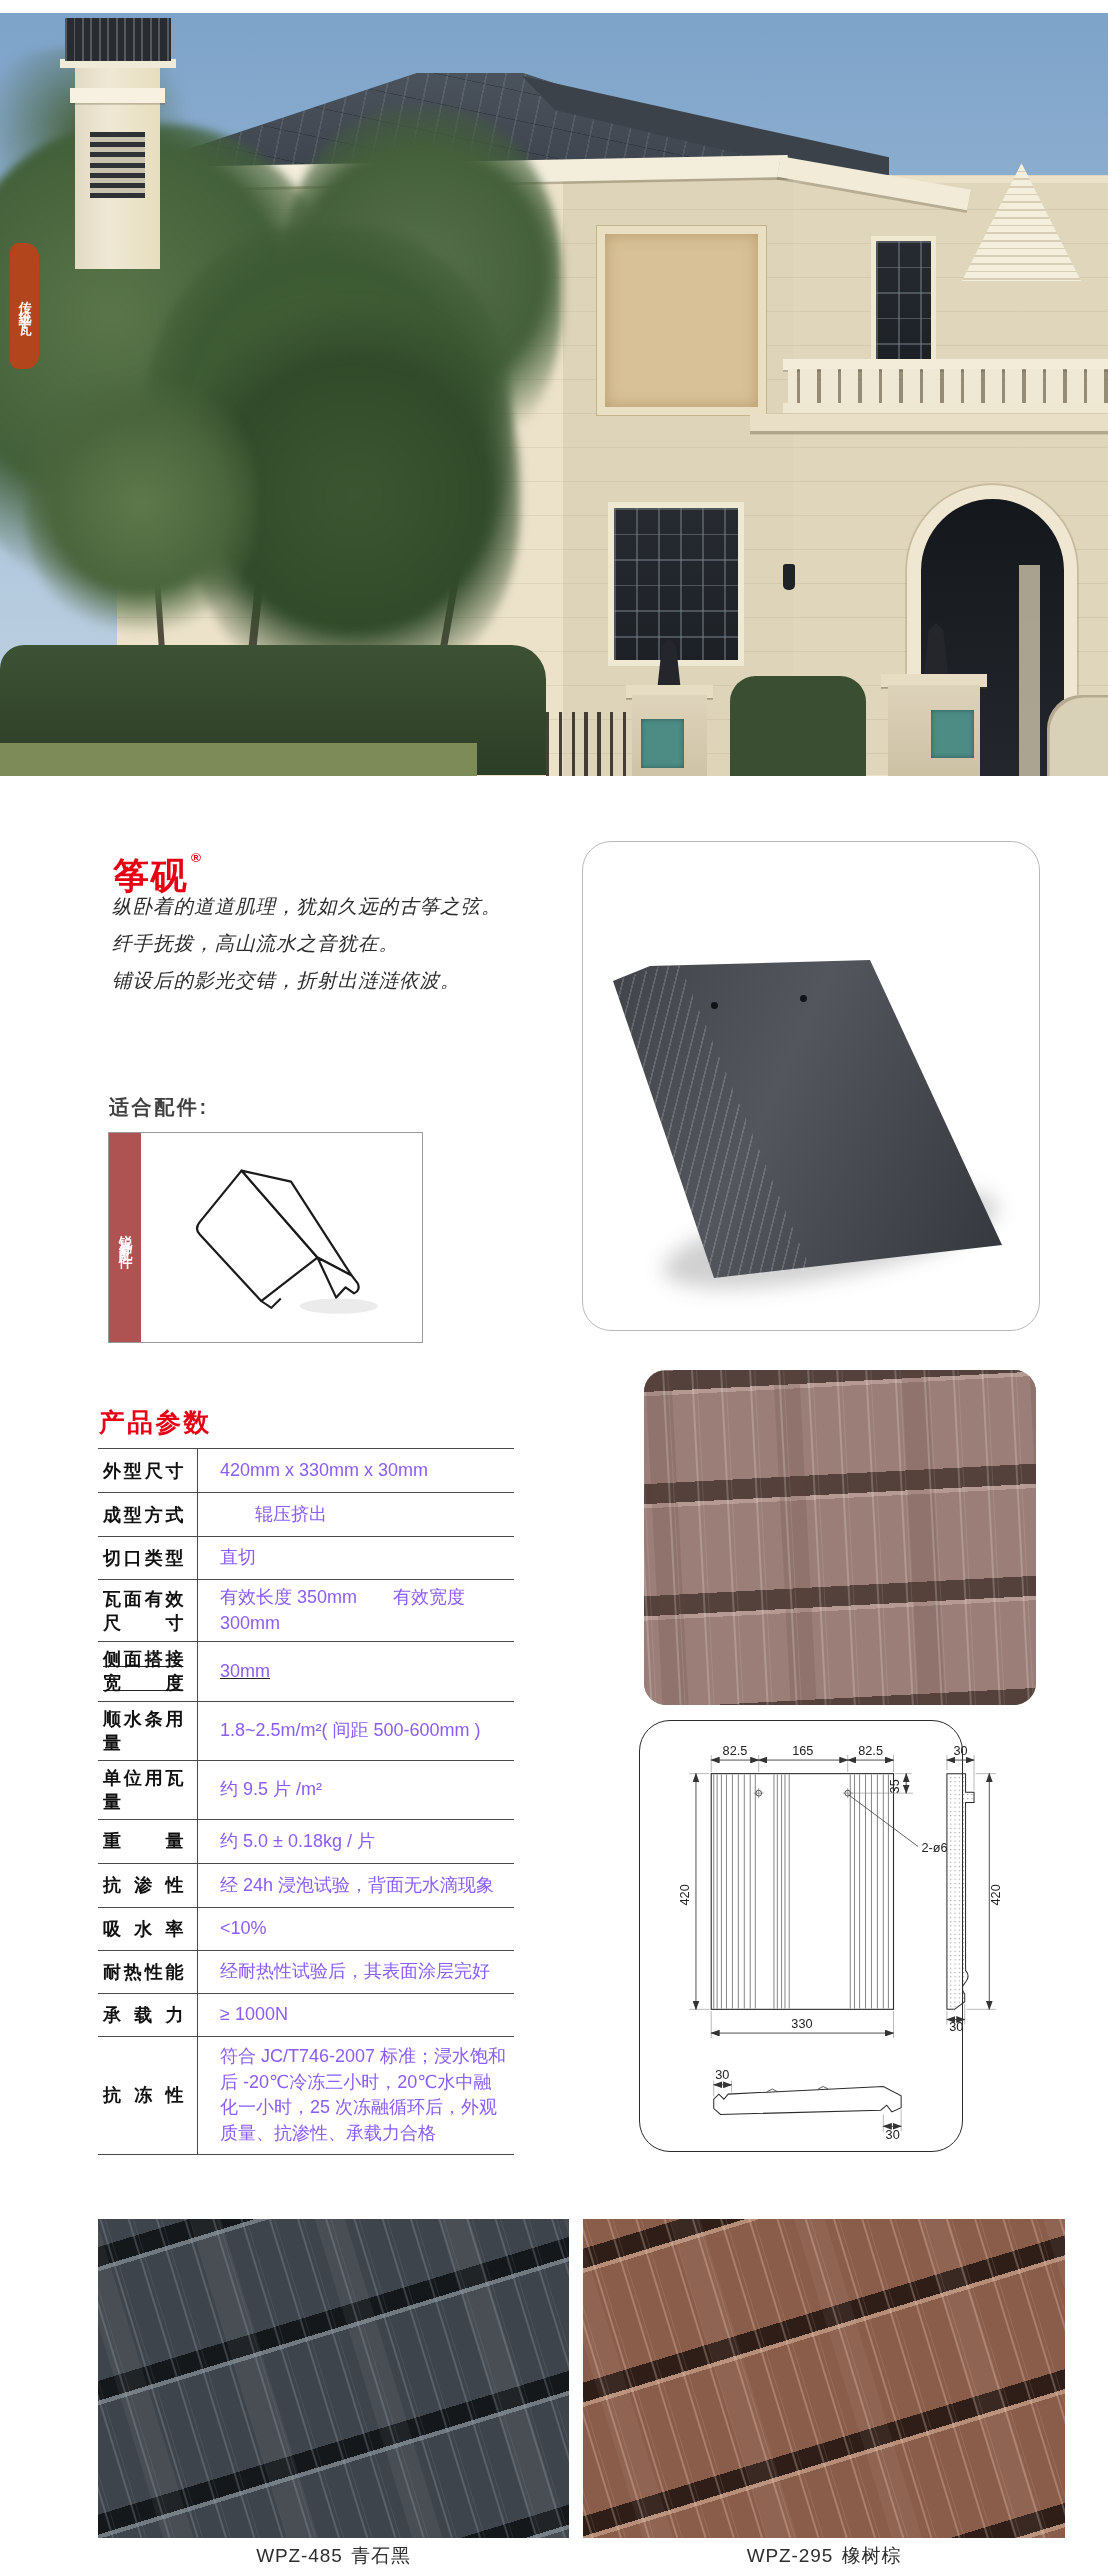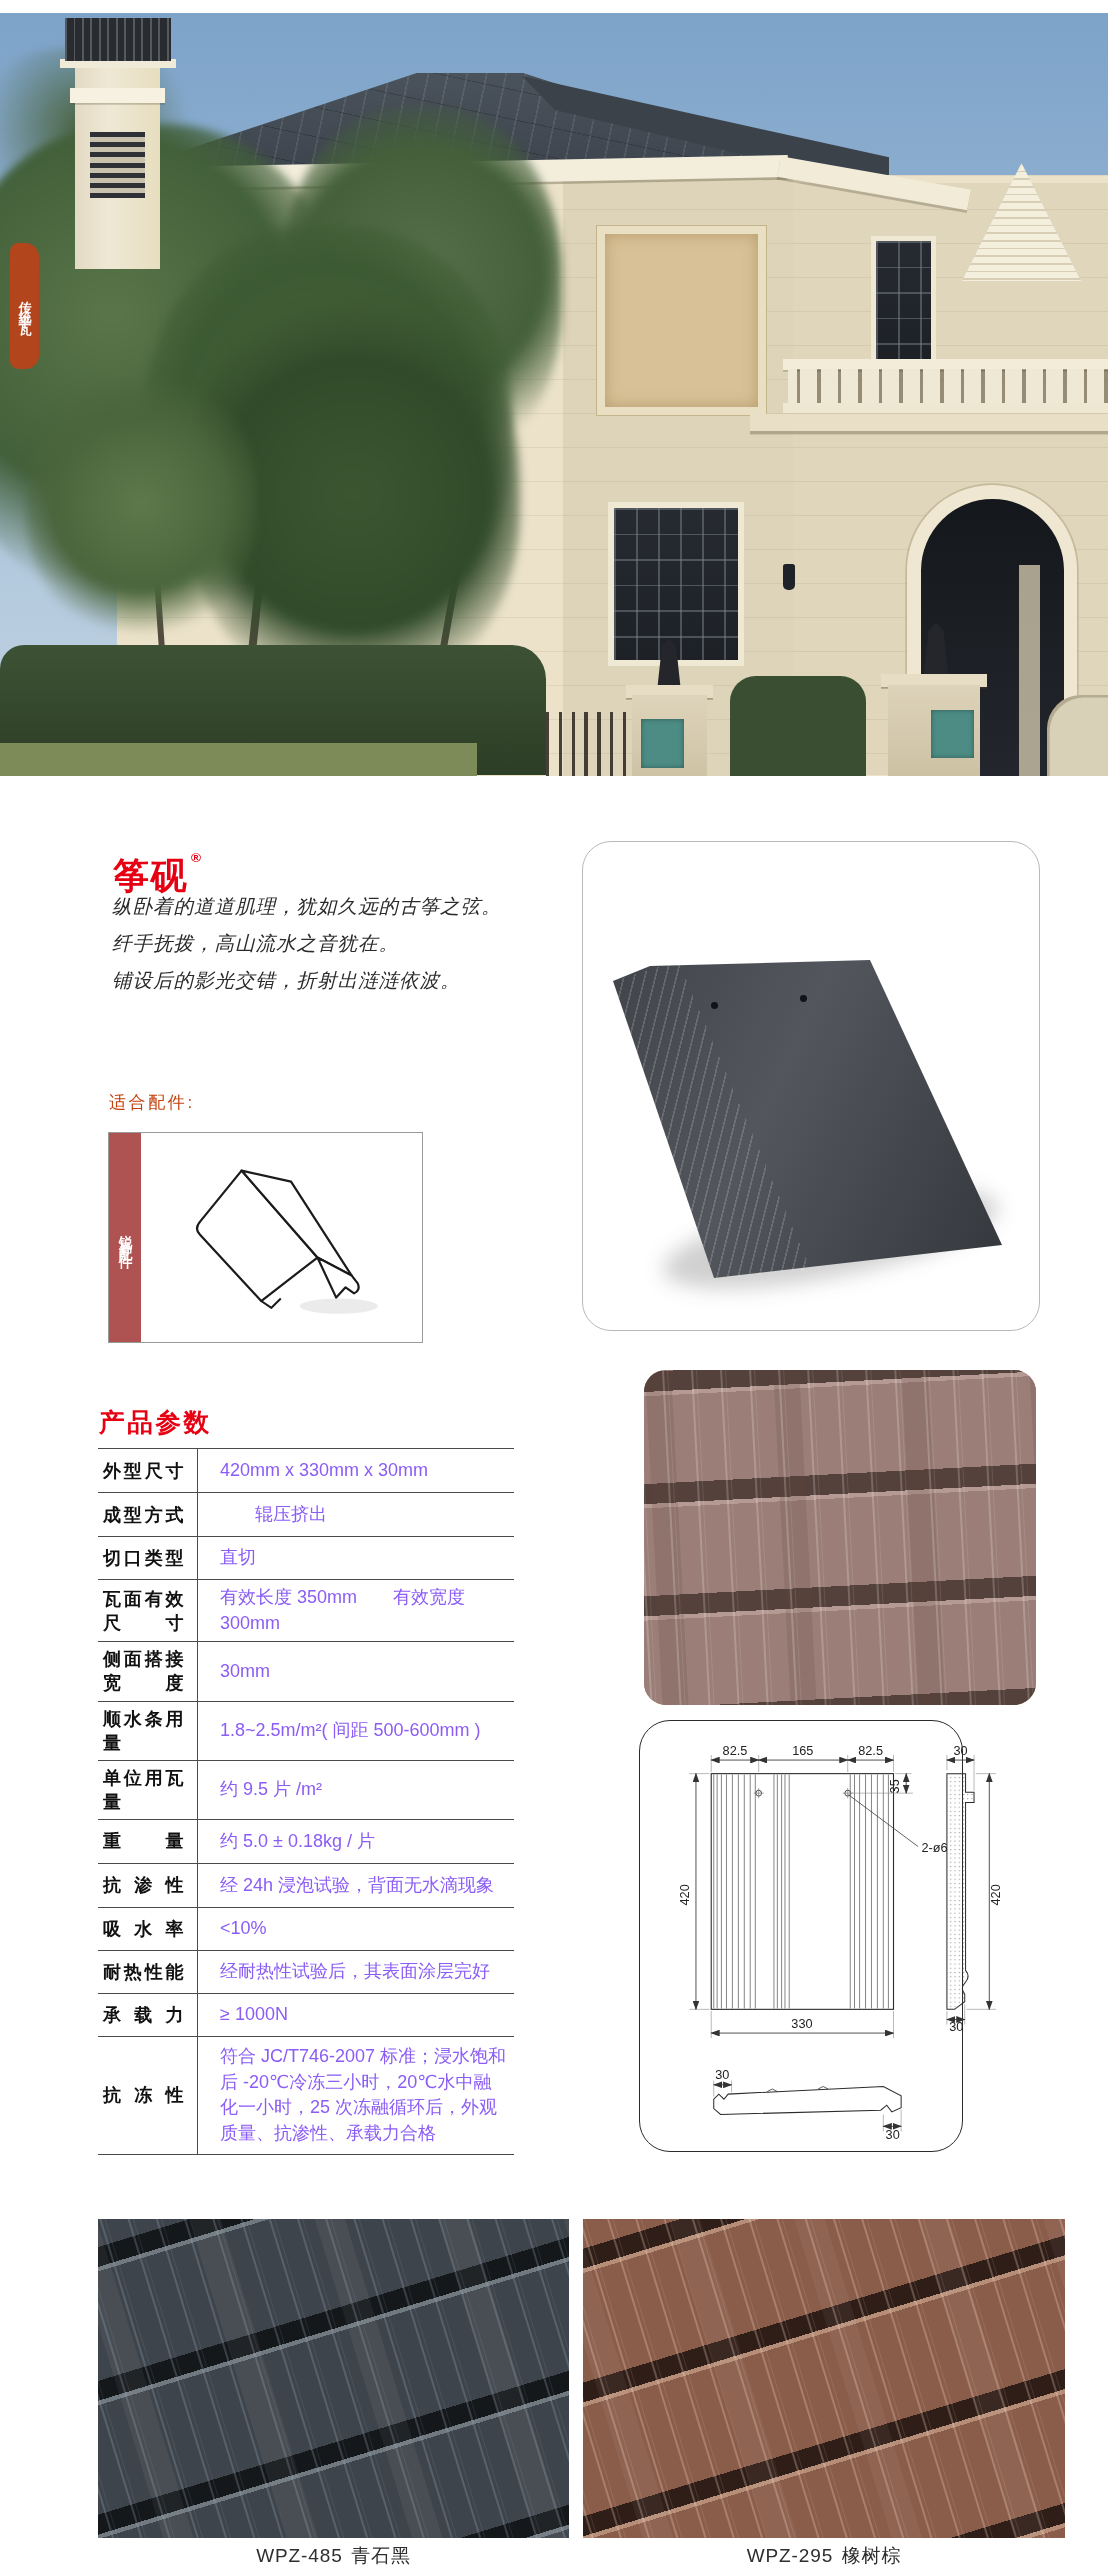--- a/index.html
+++ b/index.html
@@ -107,21 +107,21 @@
   .tile-main{position:absolute;inset:0;
      background:linear-gradient(115deg,#3a3d42 0%,#53575d 45%,#2e3136 100%);
      clip-path:polygon(30px 139px,67px 124px,287px 118px,419px 403px,131px 436px);}
   .tile-ribs{position:absolute;inset:0;
      background:repeating-linear-gradient(104deg,rgba(255,255,255,.16) 0 1.7px,rgba(0,0,0,0) 1.7px 10.2px);
      clip-path:polygon(30px 139px,95px 119px,228px 428px,131px 436px);}
   .tile-hole{position:absolute;width:6.8px;height:6.8px;border-radius:50%;background:#121316;}
   .hole1{left:128px;top:160px;} .hole2{left:217px;top:153px;}
 
   
-  .acc-heading{position:absolute;left:109px;top:1064px;font-size:17px;font-weight:normal;color:#c2410c;letter-spacing:2.6px;}
+  .acc-heading{position:absolute;left:109px;top:1064px;font-size:20px;font-weight:bold;color:#404040;letter-spacing:2.6px;}
   .acc-box{position:absolute;left:108px;top:1119px;width:315px;height:211px;border:0.9px solid #9a9a9a;background:#fff;}
   .acc-tab{position:absolute;left:0;top:0;width:32px;height:100%;background:var(--acc-tab,#ae5351);
      display:flex;align-items:center;justify-content:center;}
   .acc-tab span{writing-mode:vertical-rl;text-orientation:upright;color:#fff;font-size:13.6px;
      letter-spacing:6.8px;font-weight:bold;}
   .acc-art{position:absolute;left:32px;top:0;right:0;bottom:0;}
 
   
   .params-heading{position:absolute;left:99px;top:1371px;font-size:25.6px;font-weight:bold;
      color:var(--accent-red,#e60012);letter-spacing:2.6px;}
@@ -273,21 +273,21 @@
           <span>切口类型</span>
         </div>
         <div class="spec-value" data-name="spec-value"><div>直切</div></div>
       </div>
       <div class="spec-row" data-name="spec-row" style="min-height: 44px;">
         <div class="spec-label" data-name="spec-label">
           <span>瓦面有效尺寸</span>
         </div>
         <div class="spec-value" data-name="spec-value"><div>有效长度 350mm　　有效宽度 300mm</div></div>
       </div>
-      <div class="spec-row" data-name="spec-row" style="min-height: 44px;">
+      <div class="spec-row" data-name="spec-row" style="min-height: 44px; text-decoration: underline;">
         <div class="spec-label" data-name="spec-label">
           <span>侧面搭接宽度</span>
         </div>
         <div class="spec-value" data-name="spec-value"><div>30mm</div></div>
       </div>
       <div class="spec-row" data-name="spec-row" style="min-height: 43px;">
         <div class="spec-label" data-name="spec-label">
           <span>顺水条用量</span>
         </div>
         <div class="spec-value" data-name="spec-value"><div>1.8~2.5m/m²( 间距 500-600mm )</div></div>

